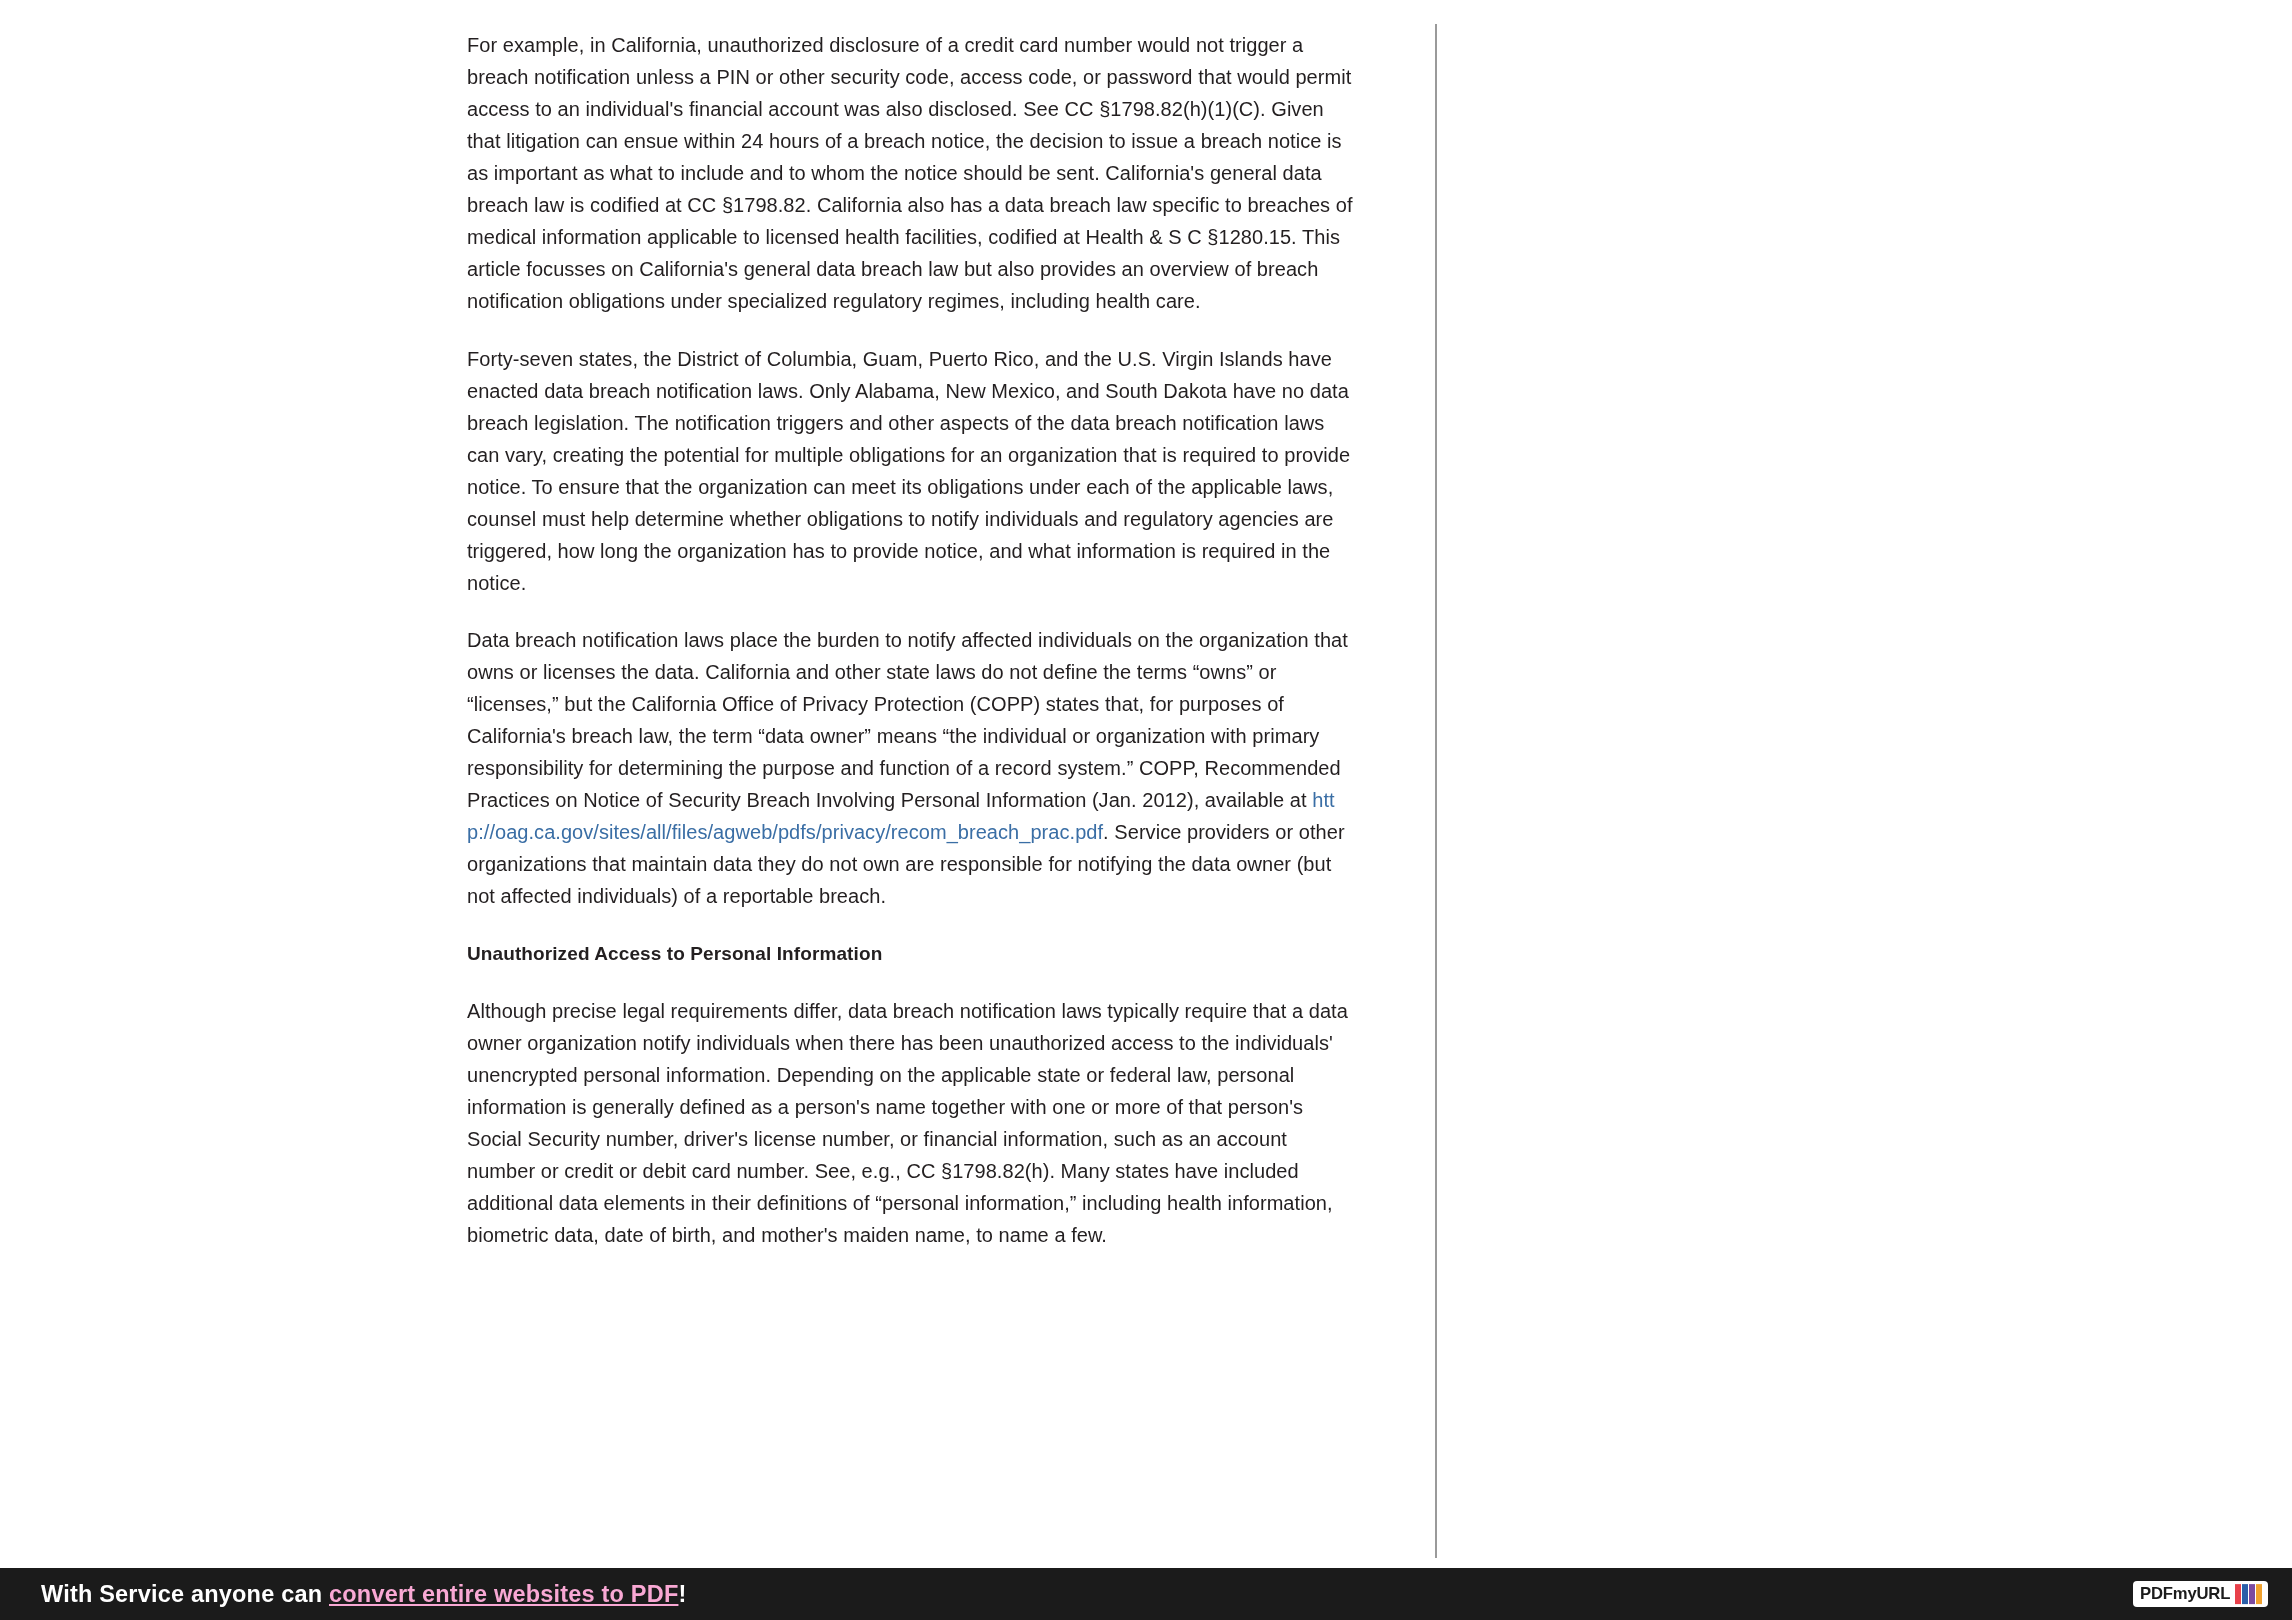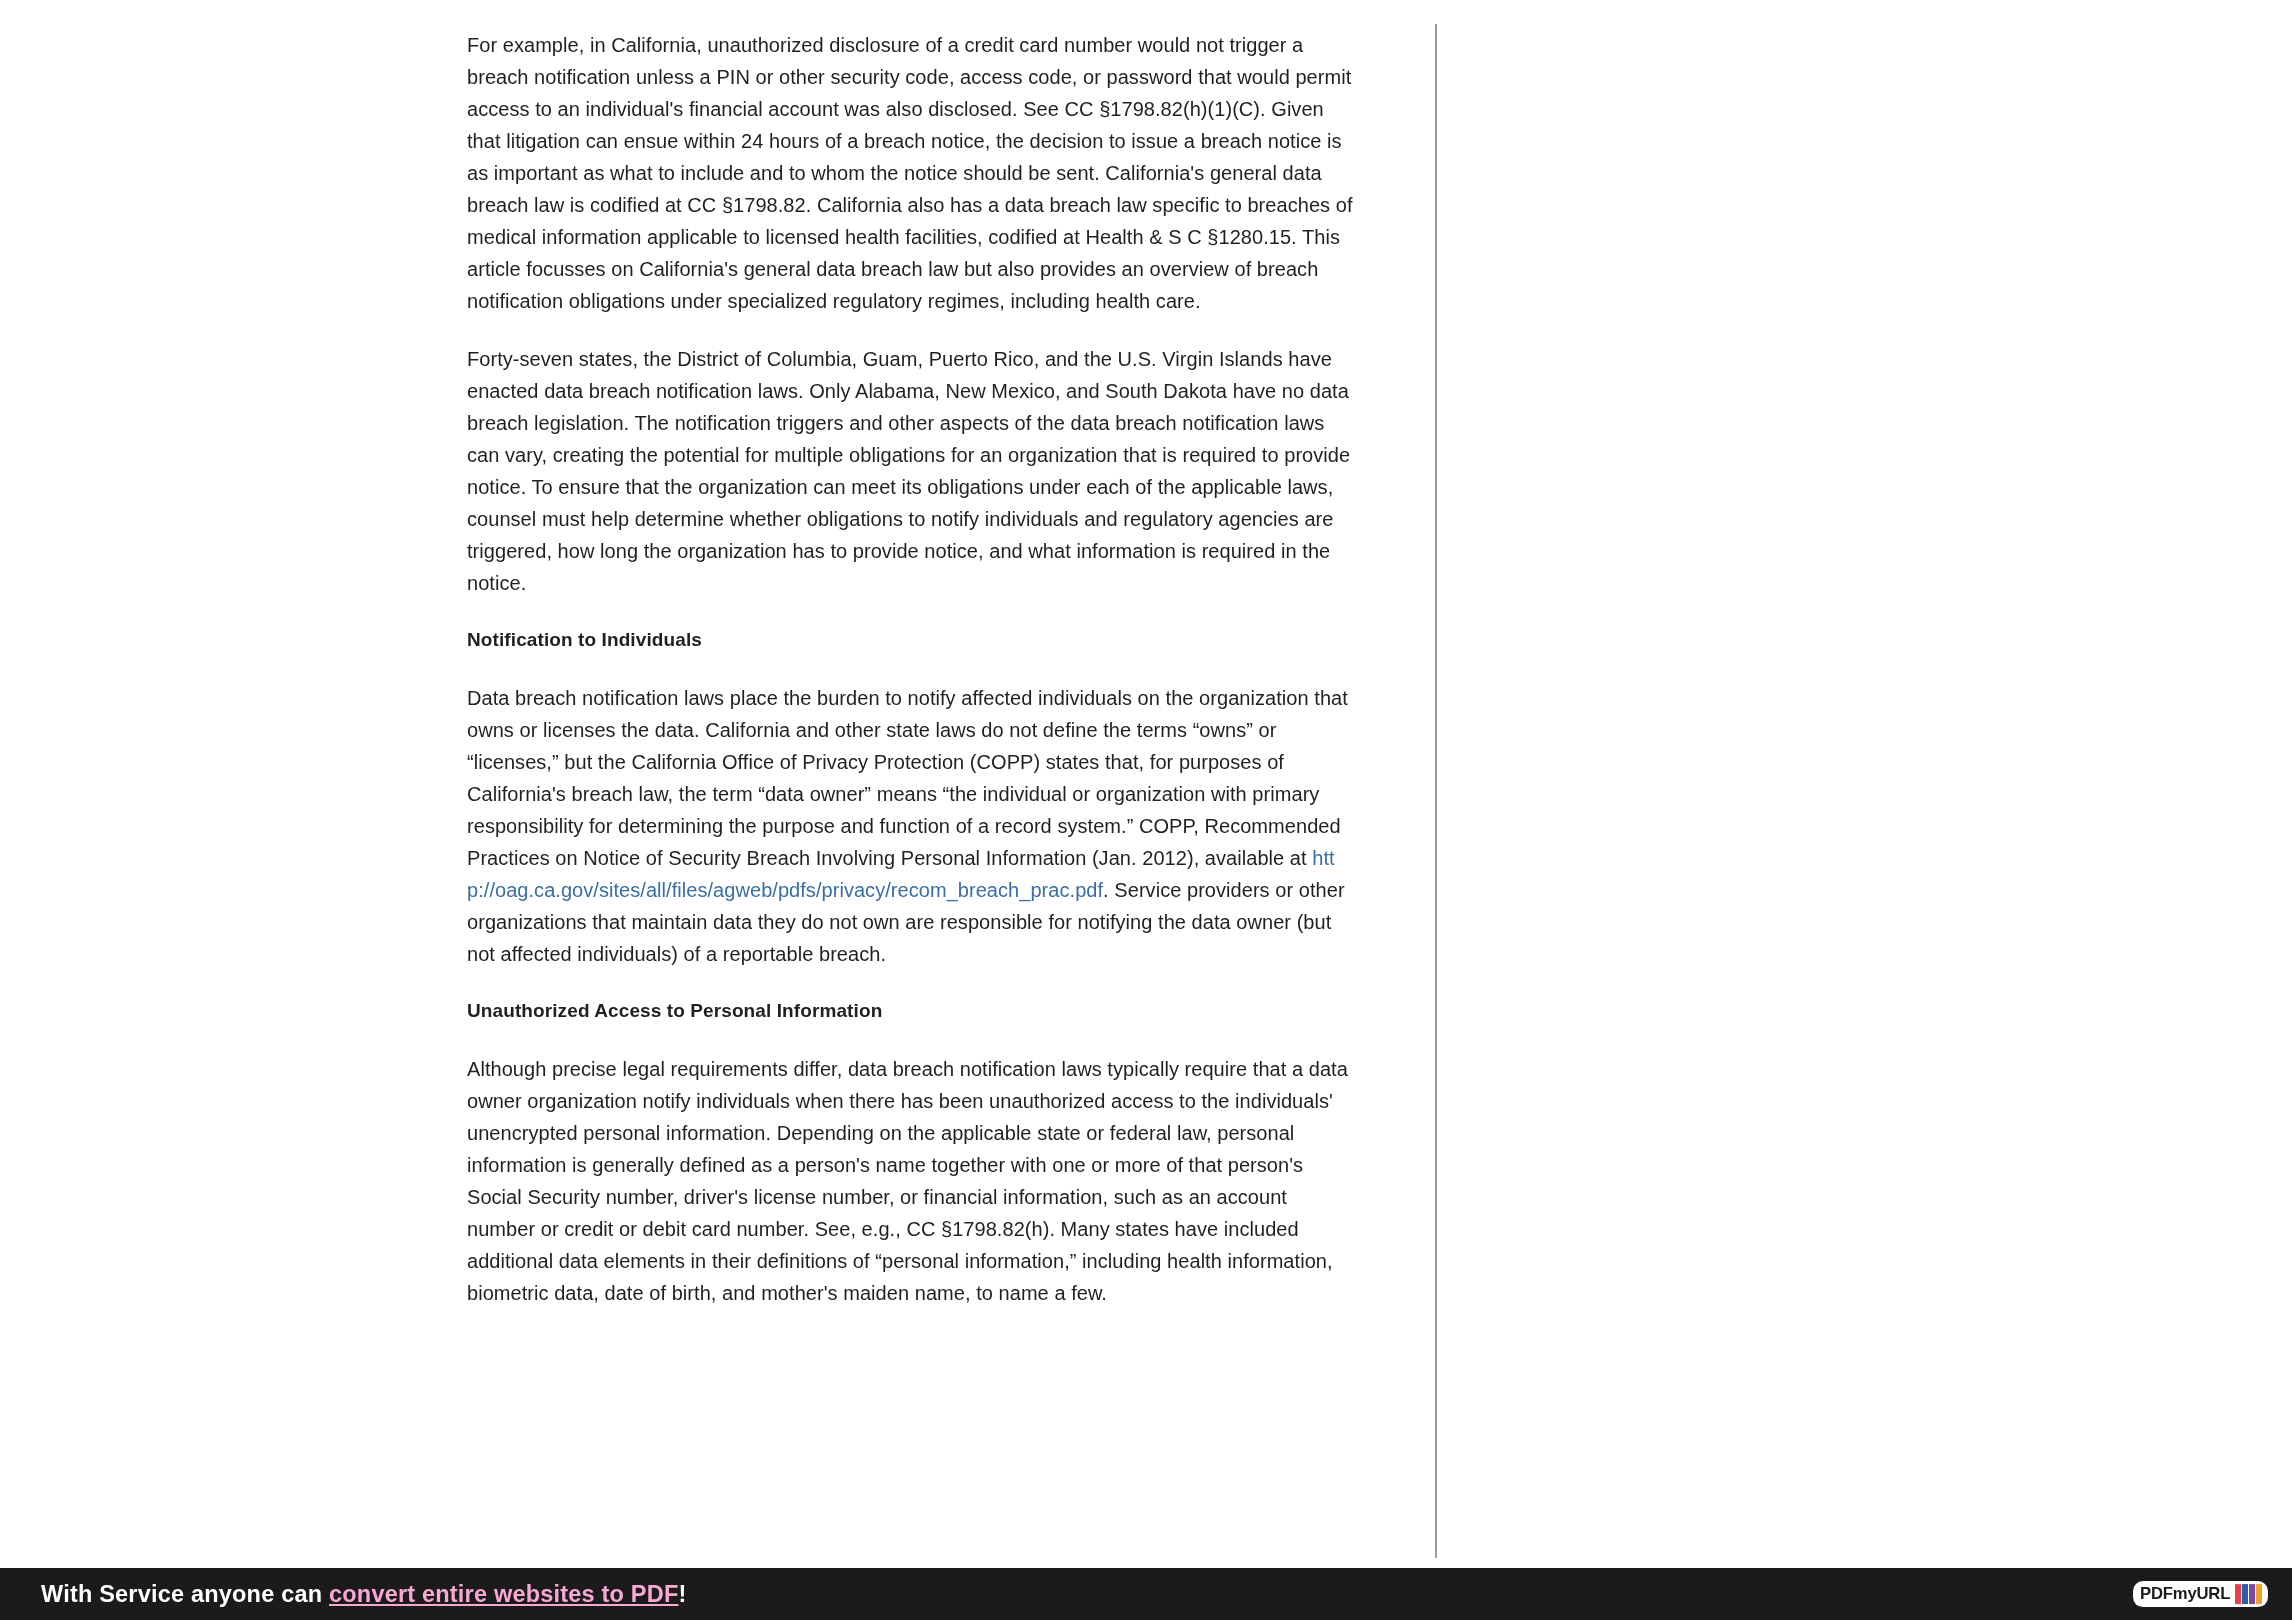--- a/index.html
+++ b/index.html
@@ -92,21 +92,21 @@
   }
   #banner-logo {
     position: absolute;
     right: 25.5px;
     top: 50%;
     transform: translateY(-50%);
     display: flex;
     align-items: center;
     background: #ffffff;
     padding: 2.9px 6.9px 2.9px 6.9px;
-    border-radius: 10px;
+    border-radius: 4px;
   }
   #banner-logo .logo-text {
     font-size: 16.7px;
     font-weight: bold;
     color: #1b1b1b;
     letter-spacing: -0.2px;
   }
   #banner-logo .logo-mark {
     margin-left: 4.9px;
     width: 25.5px;
@@ -131,21 +131,20 @@
 <div id="page">
 
   <div id="column-rule"></div>
 
   <div id="content">
 
     <p class="body">For example, in California, unauthorized disclosure of a credit card number would not trigger a breach notification unless a PIN or other security code, access code, or password that would permit access to an individual's financial account was also disclosed. See CC §1798.82(h)(1)(C). Given that litigation can ensue within 24 hours of a breach notice, the decision to issue a breach notice is as important as what to include and to whom the notice should be sent. California's general data breach law is codified at CC §1798.82. California also has a data breach law specific to breaches of medical information applicable to licensed health facilities, codified at Health &amp; S C §1280.15. This article focusses on California's general data breach law but also provides an overview of breach notification obligations under specialized regulatory regimes, including health care.</p>
 
     <p class="body">Forty-seven states, the District of Columbia, Guam, Puerto Rico, and the U.S. Virgin Islands have enacted data breach notification laws. Only Alabama, New Mexico, and South Dakota have no data breach legislation. The notification triggers and other aspects of the data breach notification laws can vary, creating the potential for multiple obligations for an organization that is required to provide notice. To ensure that the organization can meet its obligations under each of the applicable laws, counsel must help determine whether obligations to notify individuals and regulatory agencies are triggered, how long the organization has to provide notice, and what information is required in the notice.</p>
 
-    <h3 class="subhead">Notification to Individuals</h3>
 
 
     <p class="body"><span>Data breach notification laws place the burden to notify affected individuals on the organization that owns or licenses the data. California and other state laws do not define the terms “owns” or “licenses,” but the California Office of Privacy Protection (COPP) states that, for purposes of California's breach law, the term “data owner” means “the individual or organization with primary responsibility for determining the purpose and function of a record system.” COPP, Recommended Practices on Notice of Security Breach Involving Personal Information (Jan. 2012), available at </span><a class="inline-link" href="#">http://oag.ca.gov/sites/all/files/agweb/pdfs/privacy/recom_breach_prac.pdf</a><span>. Service providers or other organizations that maintain data they do not own are responsible for notifying the data owner (but not affected individuals) of a reportable breach.</span></p>
 
     <h3 class="subhead">Unauthorized Access to Personal Information</h3>
 
     <p class="body">Although precise legal requirements differ, data breach notification laws typically require that a data owner organization notify individuals when there has been unauthorized access to the individuals' unencrypted personal information. Depending on the applicable state or federal law, personal information is generally defined as a person's name together with one or more of that person's Social Security number, driver's license number, or financial information, such as an account number or credit or debit card number. See, e.g., CC §1798.82(h). Many states have included additional data elements in their definitions of “personal information,” including health information, biometric data, date of birth, and mother's maiden name, to name a few.</p>
 
   </div>
 </div>

